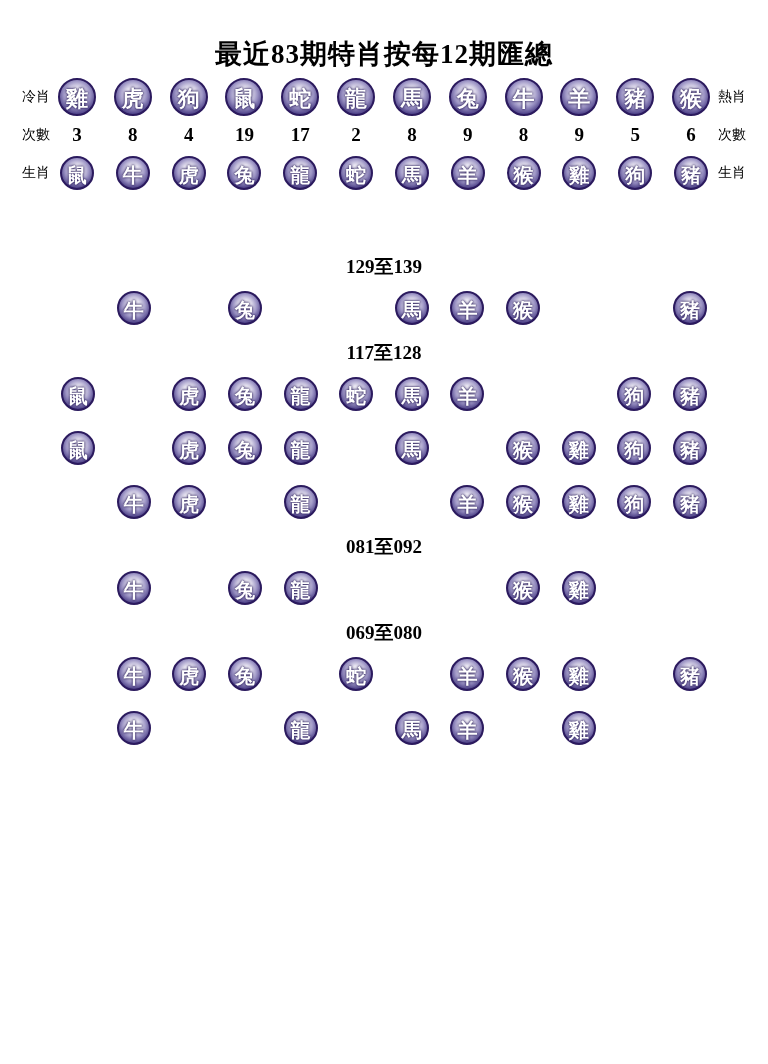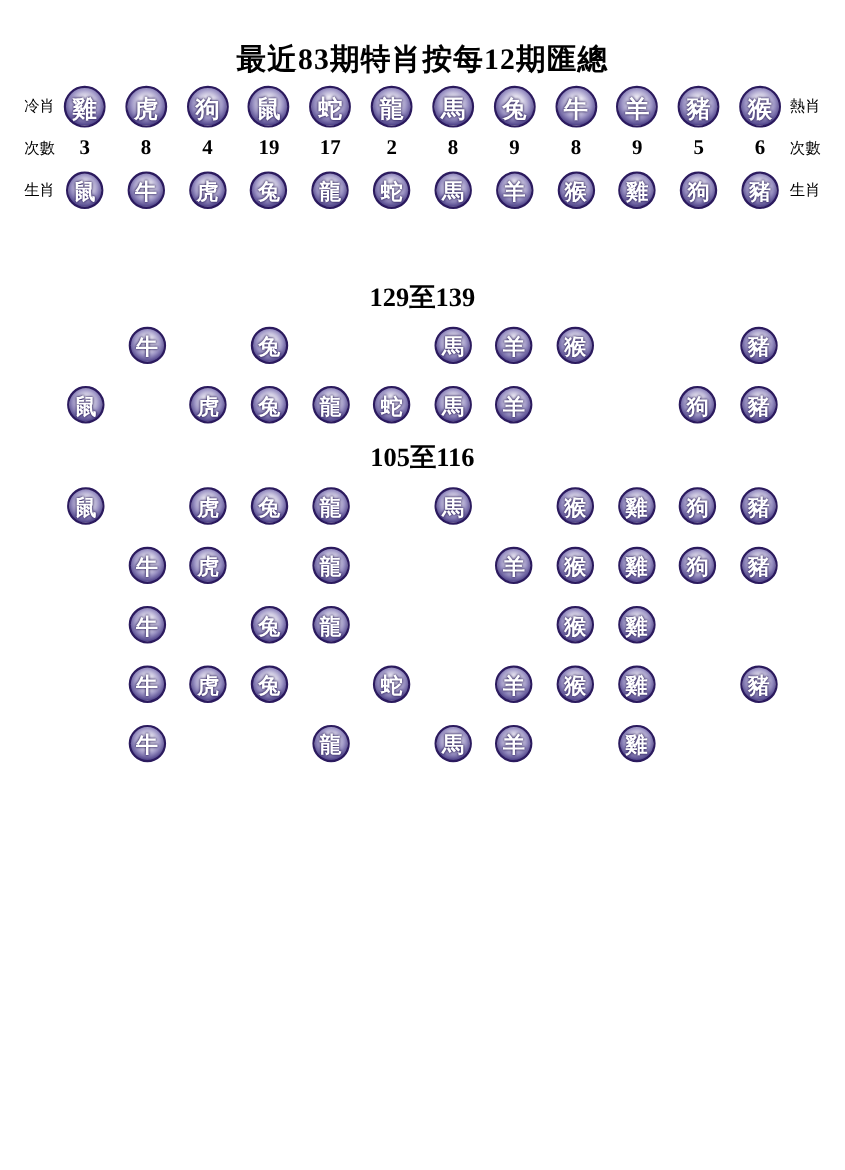--- a/index.html
+++ b/index.html
@@ -88,21 +88,21 @@
 
   
   .groups {
     margin-top: 62px;
   }
   .group {
     margin-bottom: 10px;
   }
   .group-label {
     text-align: center;
-    font-size: 24px;
+    font-size: 19px;
     font-weight: bold;
     font-family: "Liberation Serif", serif;
     margin-bottom: 6px;
   }
   .group-row {
     display: flex;
     justify-content: space-between;
     align-items: center;
     padding: 0 55px;
     height: 44px;
@@ -291,20 +291,21 @@
       <div class="slot">
           <span class="tok sm" style="visibility: hidden;"></span>
         </div>
       <div class="slot">
           <span class="tok sm">豬</span>
         </div>
     </div>
   </div>
 
   <div class="group">
+    <div class="group-label">117至128</div>
     <div class="group-row">
       <div class="slot">
           <span class="tok sm">鼠</span>
         </div>
       <div class="slot">
           <span class="tok sm" style="visibility: hidden;"></span>
         </div>
       <div class="slot">
           <span class="tok sm">虎</span>
         </div>
@@ -332,21 +333,20 @@
       <div class="slot">
           <span class="tok sm">狗</span>
         </div>
       <div class="slot">
           <span class="tok sm">豬</span>
         </div>
     </div>
   </div>
 
   <div class="group">
-    <div class="group-label">105至116</div>
     <div class="group-row">
       <div class="slot">
           <span class="tok sm">鼠</span>
         </div>
       <div class="slot">
           <span class="tok sm" style="visibility: hidden;"></span>
         </div>
       <div class="slot">
           <span class="tok sm">虎</span>
         </div>
@@ -415,20 +415,21 @@
       <div class="slot">
           <span class="tok sm">狗</span>
         </div>
       <div class="slot">
           <span class="tok sm">豬</span>
         </div>
     </div>
   </div>
 
   <div class="group">
+    <div class="group-label">081至092</div>
     <div class="group-row">
       <div class="slot">
           <span class="tok sm" style="visibility: hidden;"></span>
         </div>
       <div class="slot">
           <span class="tok sm">牛</span>
         </div>
       <div class="slot">
           <span class="tok sm" style="visibility: hidden;"></span>
         </div>
@@ -456,20 +457,21 @@
       <div class="slot">
           <span class="tok sm" style="visibility: hidden;"></span>
         </div>
       <div class="slot">
           <span class="tok sm" style="visibility: hidden;"></span>
         </div>
     </div>
   </div>
 
   <div class="group">
+    <div class="group-label">069至080</div>
     <div class="group-row">
       <div class="slot">
           <span class="tok sm" style="visibility: hidden;"></span>
         </div>
       <div class="slot">
           <span class="tok sm">牛</span>
         </div>
       <div class="slot">
           <span class="tok sm">虎</span>
         </div>

